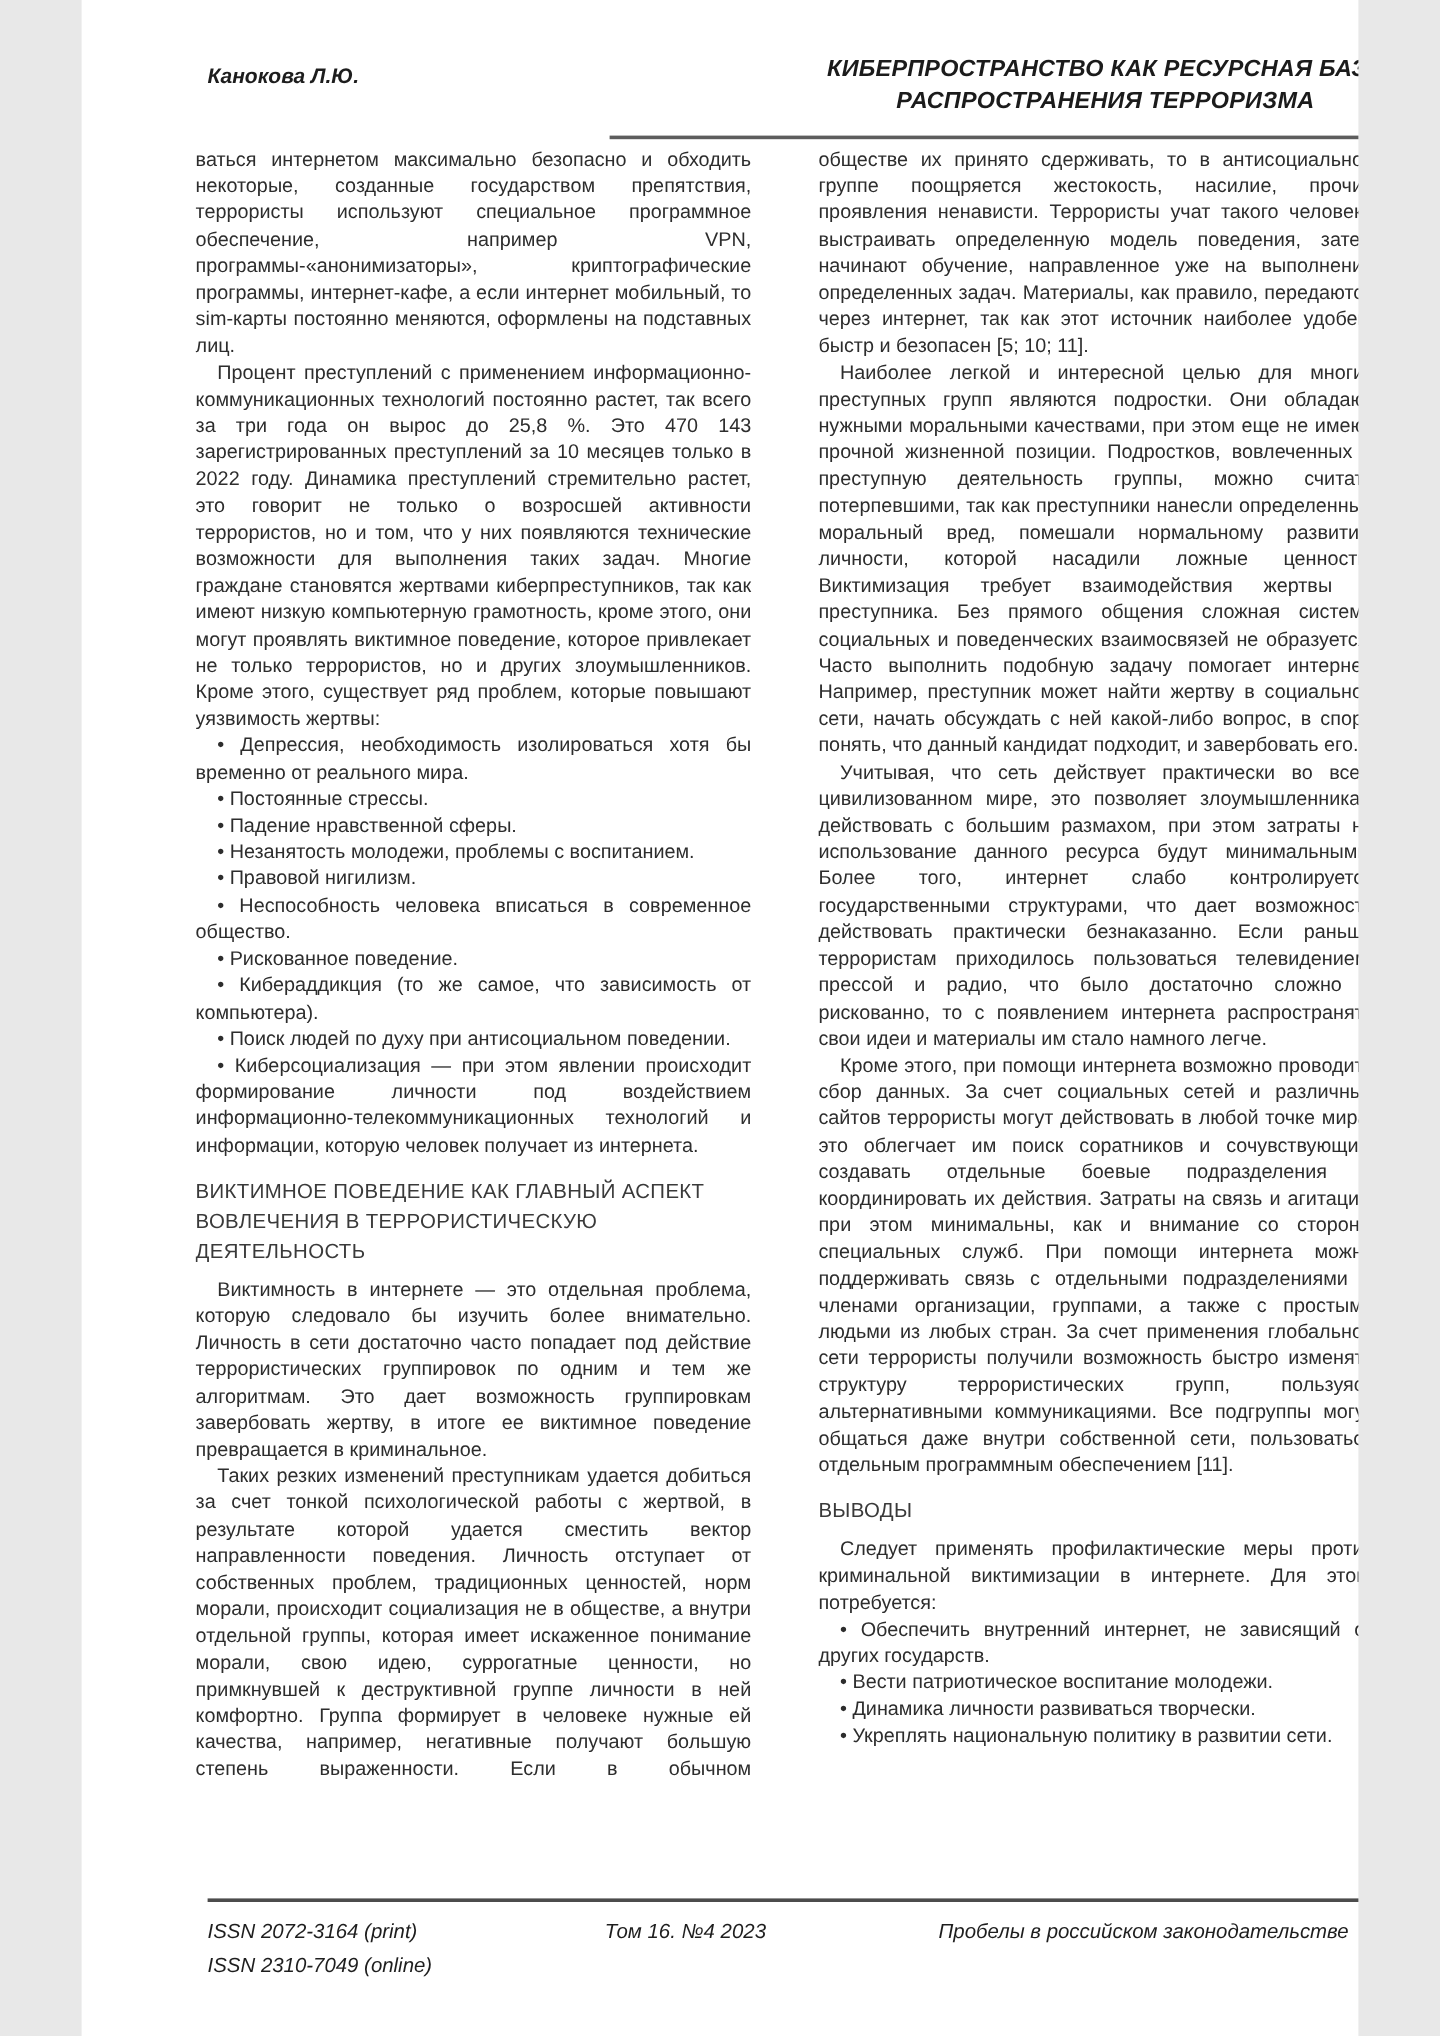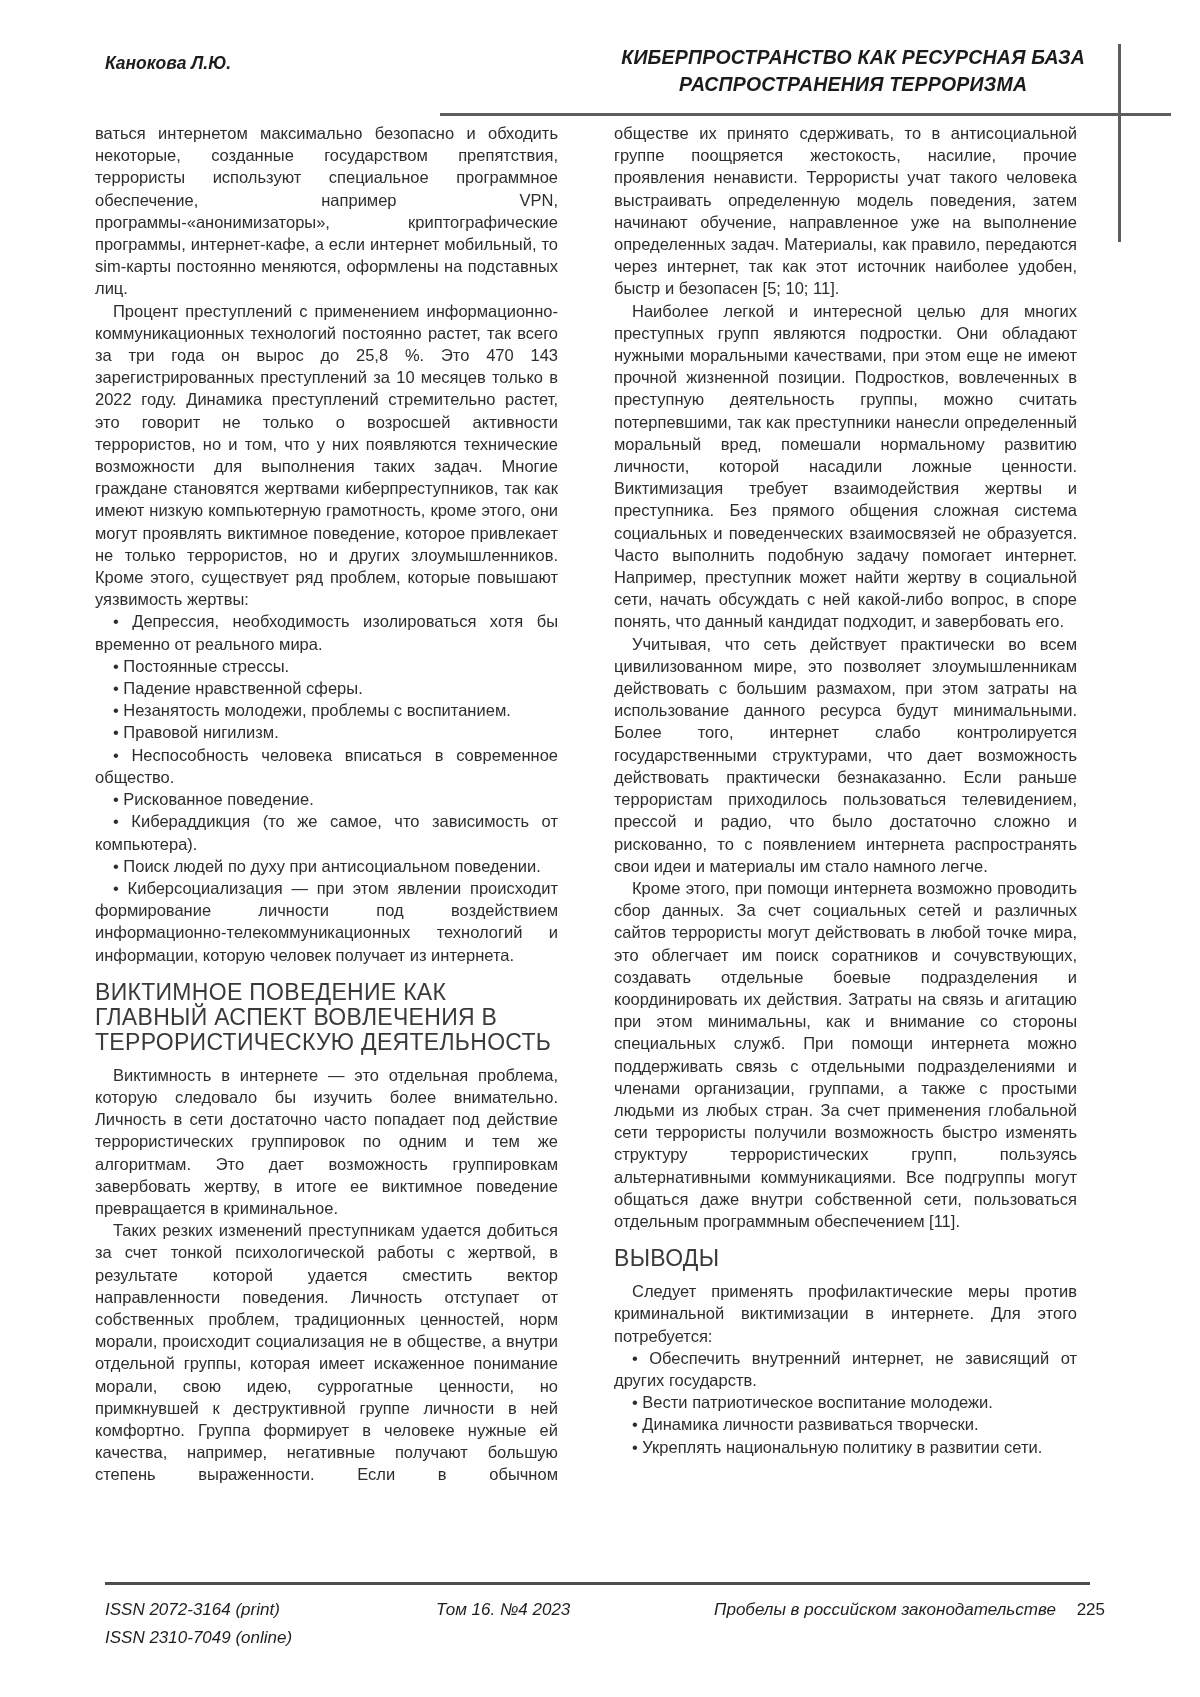--- a/index.html
+++ b/index.html
@@ -1,18 +1,18 @@
 <!DOCTYPE html>
 <html lang="ru"><head>
 <meta charset="utf-8">
 <style>
   html,body{margin:0;padding:0;background:#e8e8e8;}
   .page{
     position:relative;
-    width:1200px;height:1697px;
+    width:1064px;height:1697px;
     background:#ffffff;
     font-family:"Liberation Sans","DejaVu Sans",sans-serif;
     color:#2d2d2d;
     overflow:hidden;
     margin:0 auto;
   }
   
   .page-header{
     position:absolute;top:44px;left:105px;width:980px;
     display:flex;justify-content:space-between;align-items:flex-start;
@@ -40,21 +40,21 @@
   }
   .col{width:473px;}
   .col p{
     margin:0;text-align:justify;
     font-size:16.5px;line-height:22.2px;color:#2d2d2d;
   }
   .col p.indent{text-indent:18px;}
   .col p.cont-end{text-align-last:justify;}
   .col h2{
     margin:14px 0 9px 0;
-    font-size:23px;font-weight:normal;line-height:25px;
+    font-size:17px;font-weight:normal;line-height:25px;
     color:#3a3a3a;letter-spacing:0.3px;text-align:left;
   }
   
   .footer-rule{
     position:absolute;left:105px;top:1582px;width:985px;height:2.5px;
     background:#4c4c4c;
   }
   .page-footer{
     position:absolute;left:105px;top:1596px;width:1000px;
     display:flex;justify-content:space-between;align-items:flex-start;

